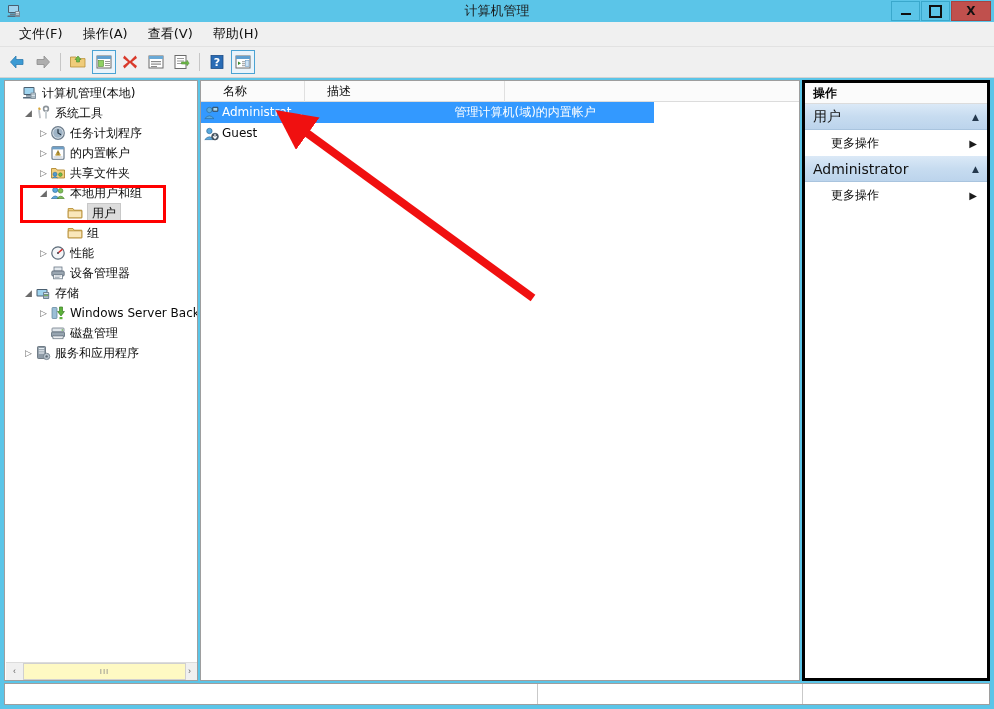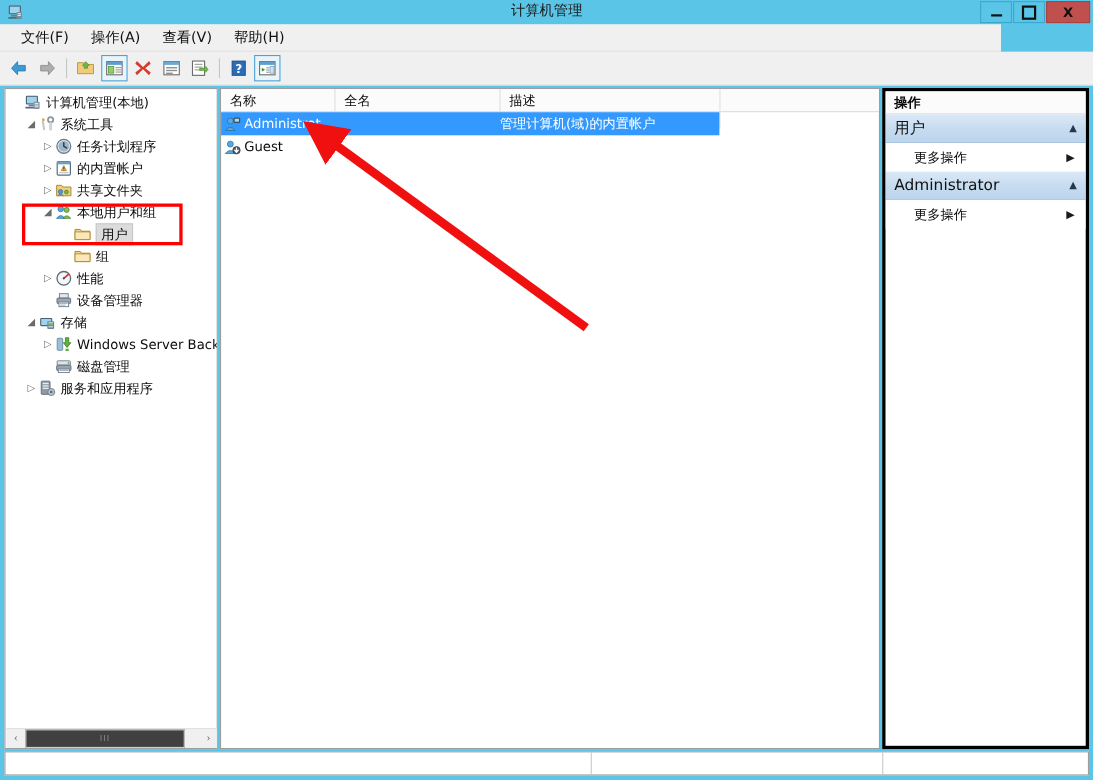--- a/index.html
+++ b/index.html
@@ -60,21 +60,21 @@
     display: block; width: 10px; height: 2px; background: #101010;
     margin-top: 6px;
   }
   .wbtn .max-box {
     display: block; width: 9px; height: 9px; border: 2px solid #101010;
   }
 
   
   .menubar {
     position: absolute; left: 0; top: 22px;
-    width: 910px; height: 25px;
+    width: 994px; height: 25px;
     background: #f0f0f0;
     border-bottom: 1px solid #e2e2e2;
     display: flex;
     align-items: center;
     padding-left: 10px;
     box-sizing: border-box;
   }
   .menu-item {
     font-size: 13px;
     color: #111;
@@ -171,22 +171,22 @@
   }
   .hs-btn {
     width: 17px; height: 17px;
     display: flex; align-items: center; justify-content: center;
     font-size: 9px; color: #606060;
     background: #f0f0f0;
   }
   .hs-track { flex: 1; height: 17px; position: relative; background: #f0f0f0; }
   .hs-thumb {
     position: absolute; left: 0; top: 0;
-    width: 145px; height: 17px;
-    background: #404040;
+    width: 163px; height: 17px;
+    background: #fef9c3;
     border: 1px solid #d0d0d0;
     box-sizing: border-box;
     display: flex; align-items: center; justify-content: center;
     font-size: 8px; letter-spacing: 1px; color: #8a8a8a;
   }
 
   
   .midpane {
     position: absolute; left: 196px; top: 0;
     width: 600px; height: 601px;
@@ -203,21 +203,21 @@
     display: flex;
     box-sizing: border-box;
   }
   .lv-col {
     height: 36px;
     border-right: 1px solid #e0e0e0;
     box-sizing: border-box;
     font-size: 12px;
     color: #0a0a0a;
     line-height: 20px;
-    padding-left: 8px;
+    padding-left: 22px;
     font-family: "DejaVu Sans", sans-serif;
     overflow: hidden;
     white-space: nowrap;
   }
   .lv-rows {
     position: absolute; left: 0; top: 21px;
     width: 598px;
   }
   .lv-row {
     height: 21px;
@@ -612,21 +612,20 @@
         <div class="hs-track">
           <div class="hs-thumb">III</div>
         </div>
         <div class="hs-btn">›</div>
       </div>
     </div>
 
     <div class="midpane">
       <div class="lv-header">
         <div class="lv-col" style="width:104px;">名称</div>
-        <div class="lv-col" style="width:150px;">全名</div>
         <div class="lv-col" style="width:200px;">描述</div>
         <div class="lv-col" style="flex:1;border-right:none;"></div>
       </div>
 
       <div class="lv-rows">
         <div class="lv-row sel">
           <div class="lv-cell c-name">
             <span class="uicon">
               <svg width="16" height="16" viewBox="0 0 16 16">
                 <circle cx="6.4" cy="5" r="2.7" fill="#5aa9dd" stroke="#2e6e9e" stroke-width="0.7"></circle>

